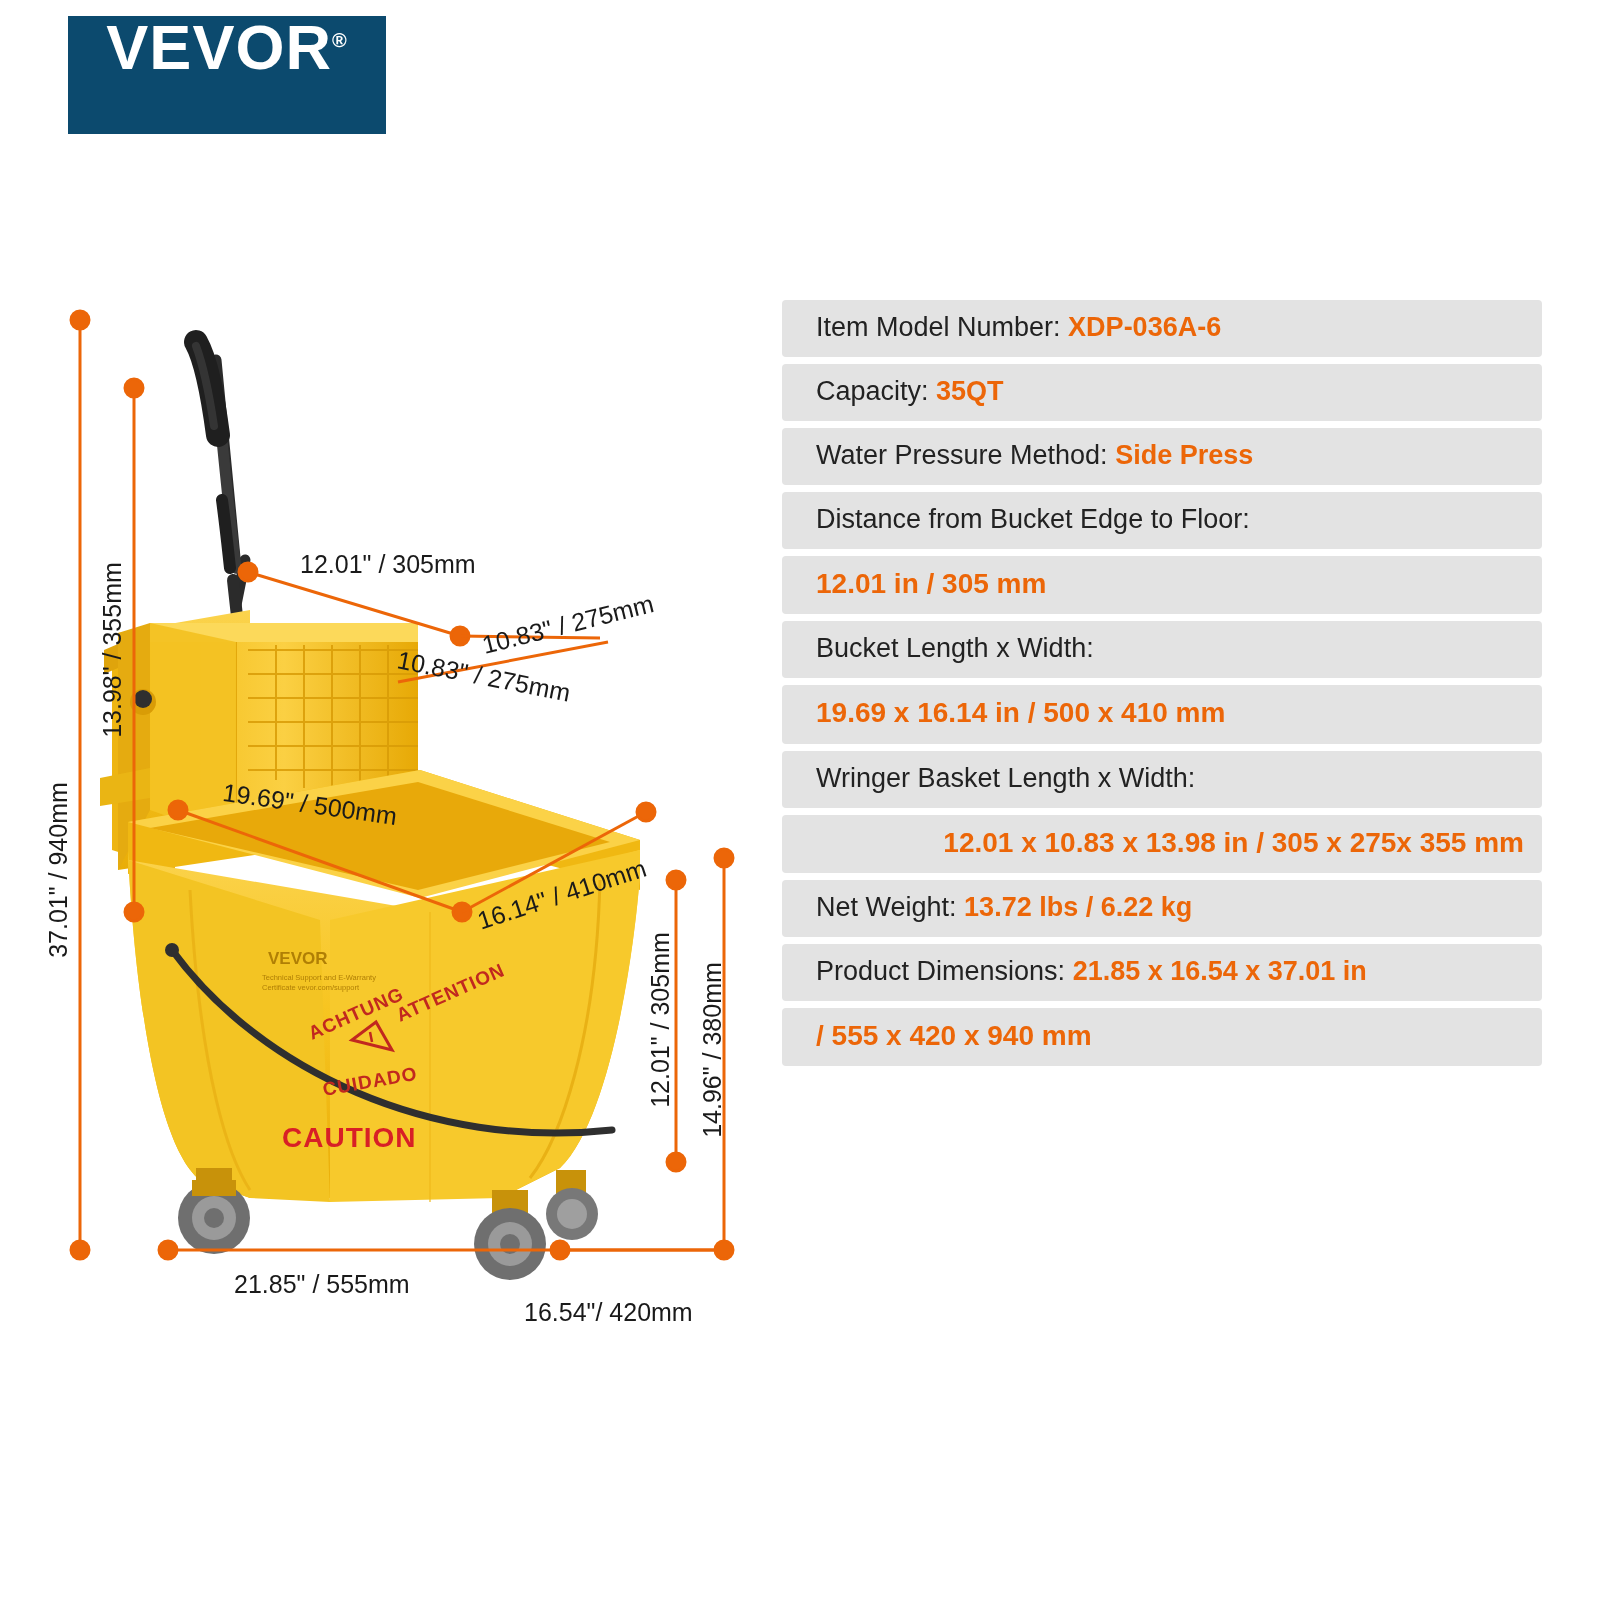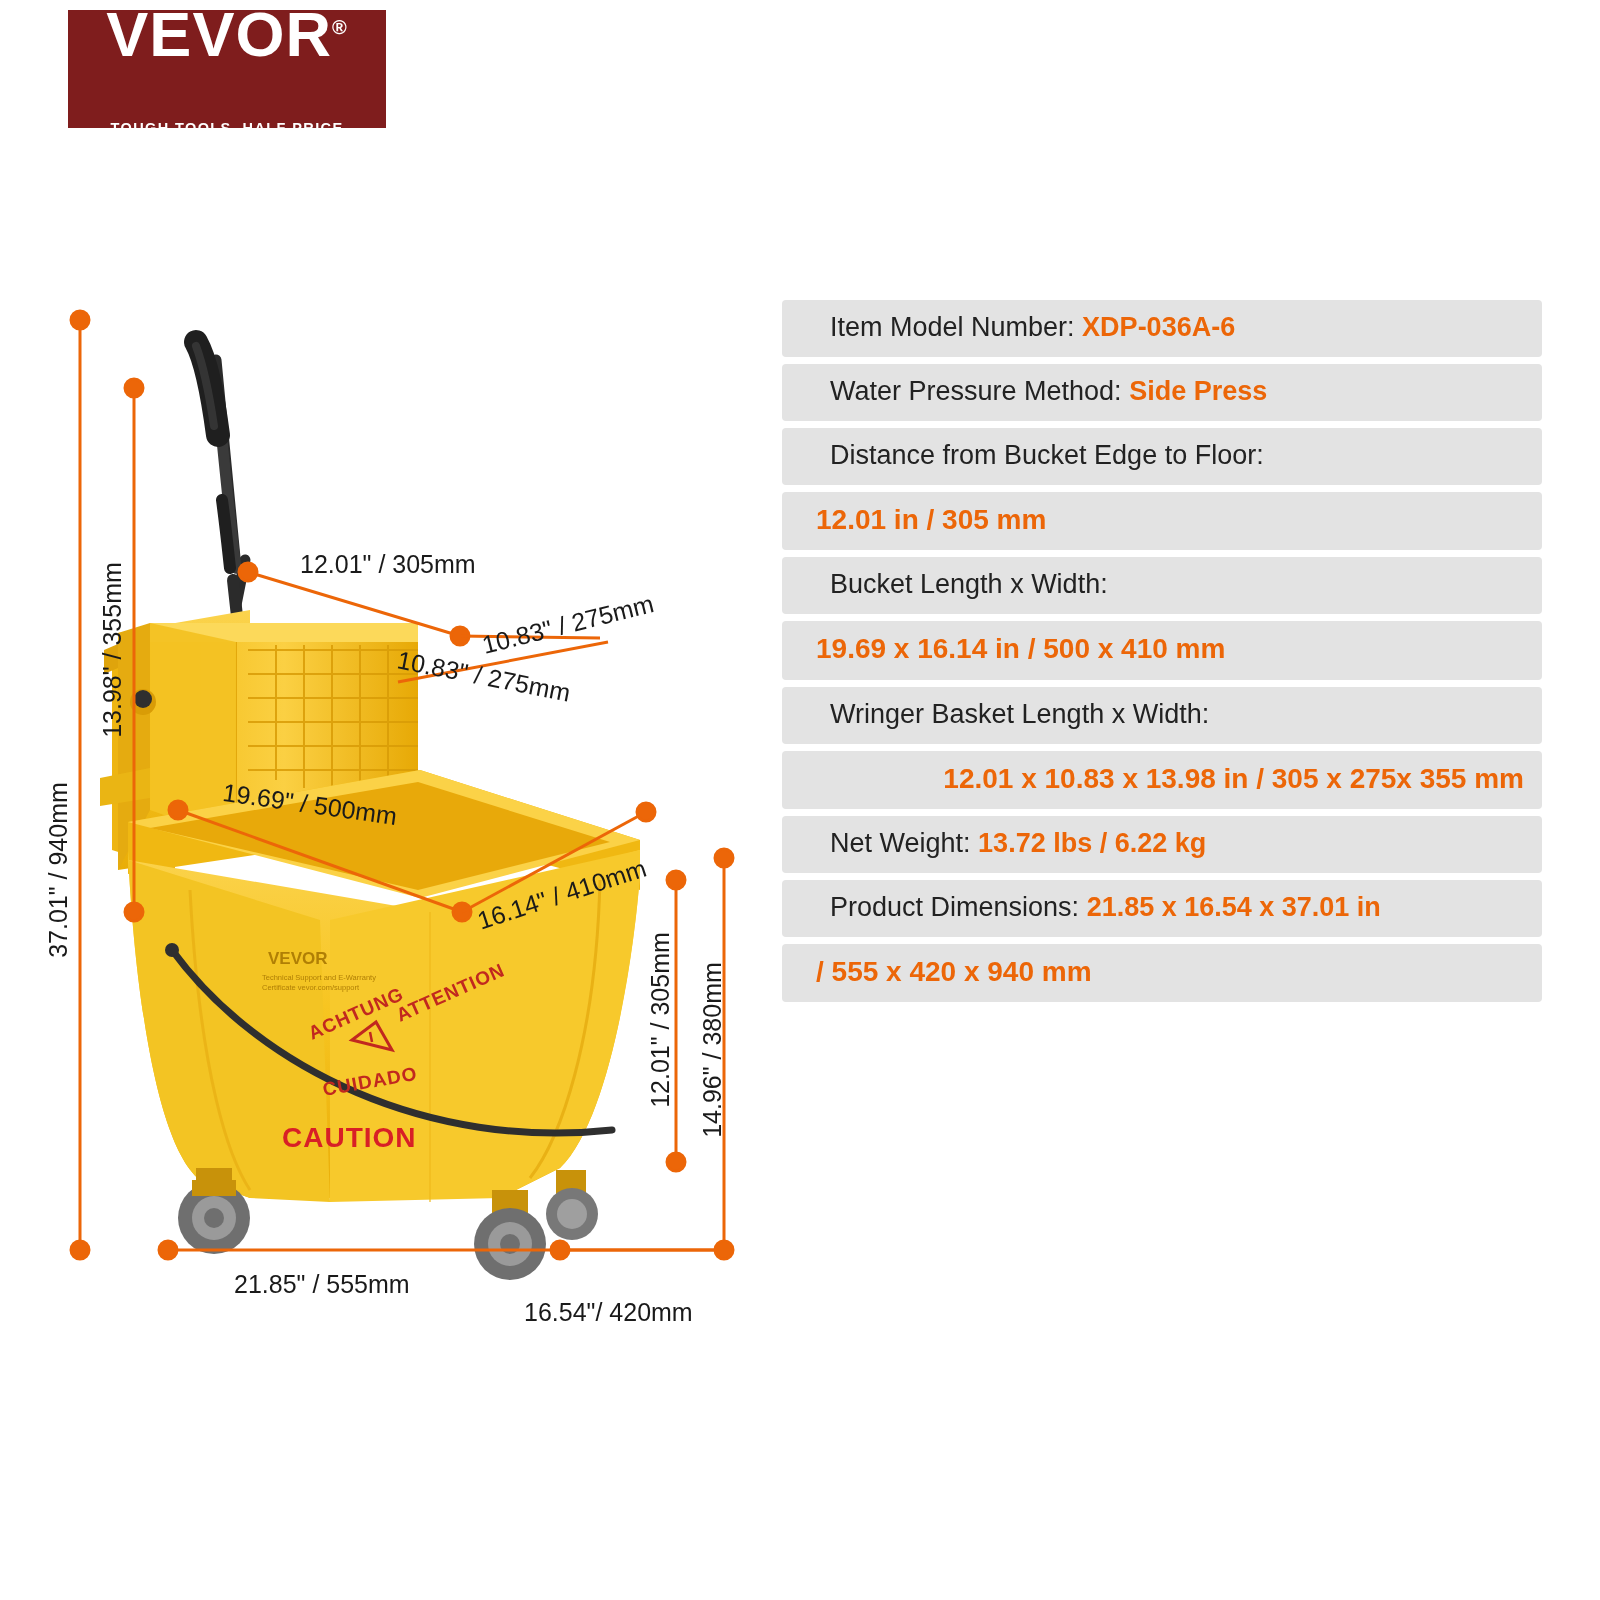--- a/index.html
+++ b/index.html
@@ -12,28 +12,27 @@
     height: 1600px;
     position: relative;
     font-family: "Liberation Sans", sans-serif;
     overflow: hidden;
   }
 
   
   .logo {
     position: absolute;
     left: 68px;
-    top: 10px;
+    top: 16px;
     width: 318px;
     height: 118px;
-    background: #7f1d1d;
+    background: #0c4a6e;
     display: flex;
     flex-direction: column;
     align-items: center;
-    justify-content: center;
   }
   .logo-word {
     color: #ffffff;
     font-size: 63px;
     font-weight: bold;
     letter-spacing: 1px;
     line-height: 1;
     position: relative;
     font-family: "Liberation Sans", sans-serif;
   }
@@ -60,21 +59,21 @@
   .spec-panel {
     position: absolute;
     left: 782px;
     top: 300px;
     width: 760px;
   }
   .spec-row {
     background: #e3e3e3;
     border-radius: 4px;
     margin-bottom: 7px;
-    padding: 12px 18px 14px 48px;
+    padding: 12px 18px 14px 34px;
     font-size: 27px;
     color: #222222;
     line-height: 1.15;
     white-space: nowrap;
     overflow: hidden;
   }
   .spec-row .val {
     color: #ec6608;
     font-weight: bold;
   }
@@ -300,20 +299,24 @@
   <div class="dim-label" style="left:524px; top:1048px;">16.54"/ 420mm</div>
 </div>
 
 <div class="spec-panel">
 
   <div class="spec-row">
     <span>Item Model Number:</span>
     <span class="val">XDP-036A-6</span>
   </div>
 
+  <div class="spec-row">
+    <span>Capacity:</span>
+    <span class="val">35QT</span>
+  </div>
 
   <div class="spec-row">
     <span>Water Pressure Method:</span>
     <span class="val">Side Press</span>
   </div>
 
   <div class="spec-row">
     <span>Distance from Bucket Edge to Floor:</span>
   </div>
 

